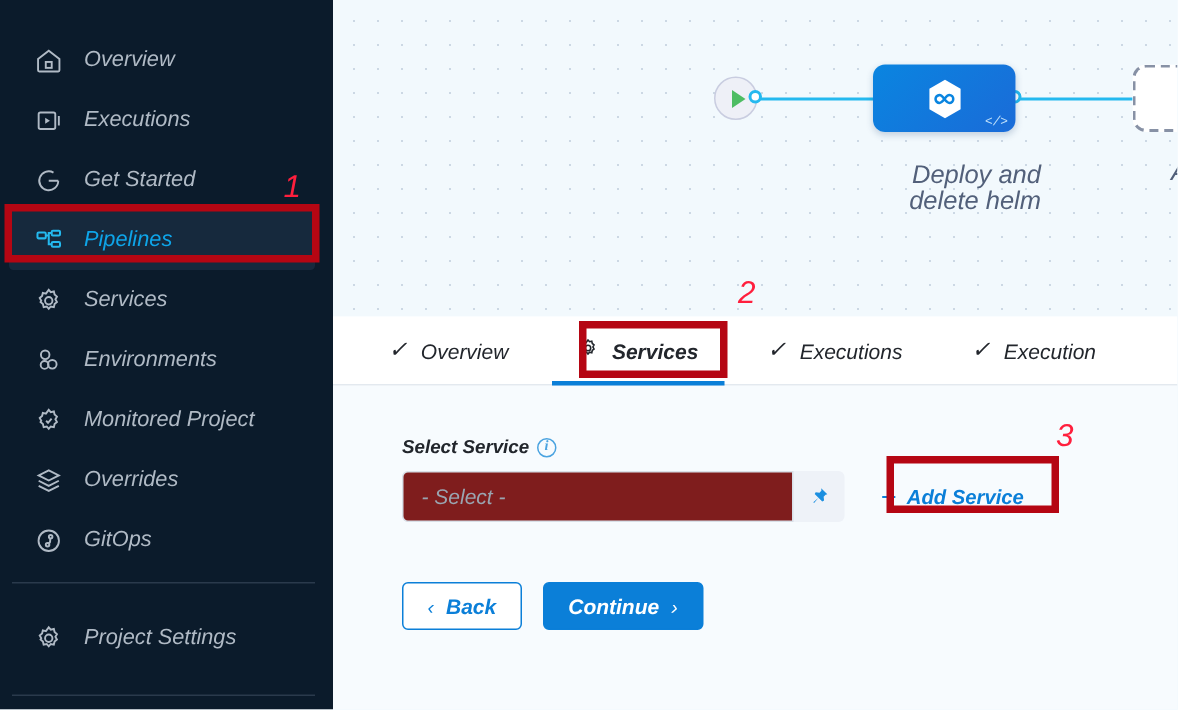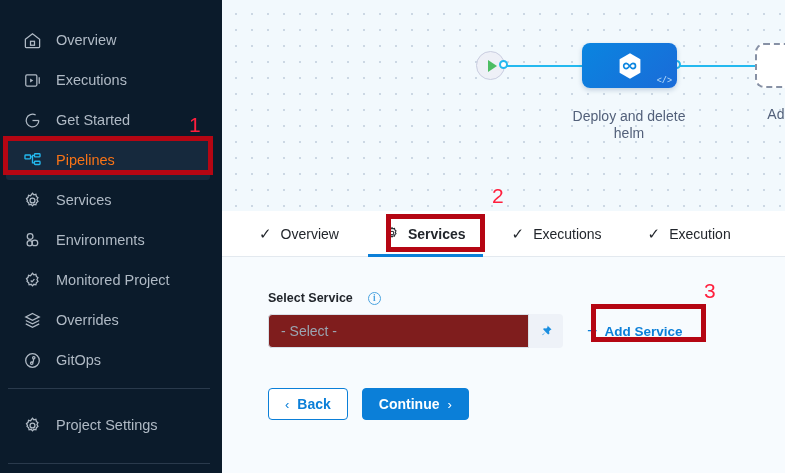--- a/index.html
+++ b/index.html
@@ -2,21 +2,21 @@
 <html><head>
 <meta charset="utf-8">
 <style>
   * { box-sizing: border-box; margin: 0; padding: 0; }
   html, body {
     width: 785px; height: 473px;
     font-family: "Liberation Sans", sans-serif;
     overflow: hidden;
     background: #f2f9fd;
   }
-  #app { position: relative; width: 785px; height: 473px; display: flex; }
+  #app { position: relative; width: 785px; height: 473px; display: flex; font-style: italic; }
 
   
   #sidebar {
     width: 222px; height: 473px;
     background: #0b1b2b;
     position: relative;
     flex: 0 0 222px;
     padding-top: 20px;
   }
   .nav-item {
@@ -26,21 +26,21 @@
     gap: 14px;
     color: #b0bac5;
     font-size: 14.5px;
     cursor: pointer;
     position: relative;
   }
   .nav-item .ico { width: 20px; height: 20px; display: flex; align-items: center; justify-content: center; flex: 0 0 20px; }
   .nav-item .ico svg { display:block; }
   .nav-item.active {
     background: #16293d;
-    color: #f97316;
+    color: #0ea5e9;
     margin: 0 12px 0 6px;
     padding-left: 16px;
     border-radius: 3px;
   }
   .nav-item.active .ico svg { stroke: #24b9ef; }
   .nav-label { white-space: nowrap; }
   .sb-divider {
     position: absolute; left: 8px; right: 12px;
     height: 1px; background: #2a3a4c;
   }
@@ -95,22 +95,22 @@
     background: linear-gradient(135deg, #0a85e0 0%, #1a6bd8 100%);
     box-shadow: 0 2px 5px rgba(20,60,110,.22);
     display: flex; align-items: center; justify-content: center;
   }
   .hexwrap { width: 26px; height: 28px; }
   #code-badge {
     position: absolute; right: 5px; bottom: 2px;
     font-size: 8.5px; color: #bfe0fa; font-family: "Liberation Mono", monospace;
   }
   .node-caption {
-    position: absolute; text-align: center;
-    font-size: 14px; color: #52607a; line-height: 17px;
+    position: absolute; text-align: right;
+    font-size: 17px; color: #52607a; line-height: 17px;
   }
   #stage-caption { left: 342px; top: 108px; width: 130px; }
   #addstage-caption { left: 518px; top: 106px; width: 120px; }
 
   #add-stage {
     position: absolute; left: 533px; top: 43px;
     width: 95px; height: 45px; border-radius: 9px;
     background: #fff; border: 2px dashed #8791a5;
     display: flex; align-items: center; justify-content: center;
   }
@@ -132,21 +132,21 @@
   .tab.active::after {
     content: ""; position: absolute; left: 6px; right: 6px; bottom: 0;
     height: 3px; background: #0b7fd8;
   }
   .tick { font-size: 15px; color: #22262c; line-height: 1; }
 
   
   #form { padding: 34px 0 0 46px; }
   #field-label {
     font-size: 12.5px; font-weight: bold; color: #22262c;
-    display: flex; align-items: center; gap: 15px; margin-bottom: 9px;
+    display: flex; align-items: center; gap: 5px; margin-bottom: 9px;
   }
   #info-icon {
     width: 13px; height: 13px; border-radius: 50%;
     border: 1.3px solid #4aa3e0; color: #4aa3e0;
     font-size: 9.5px; line-height: 11px; text-align: center;
     font-family: "Liberation Serif", serif; font-weight: bold;
   }
   #select-row { display: flex; align-items: center; gap: 0; }
   #select-wrap {
     width: 295px; height: 34px; display: flex; align-items: stretch;

